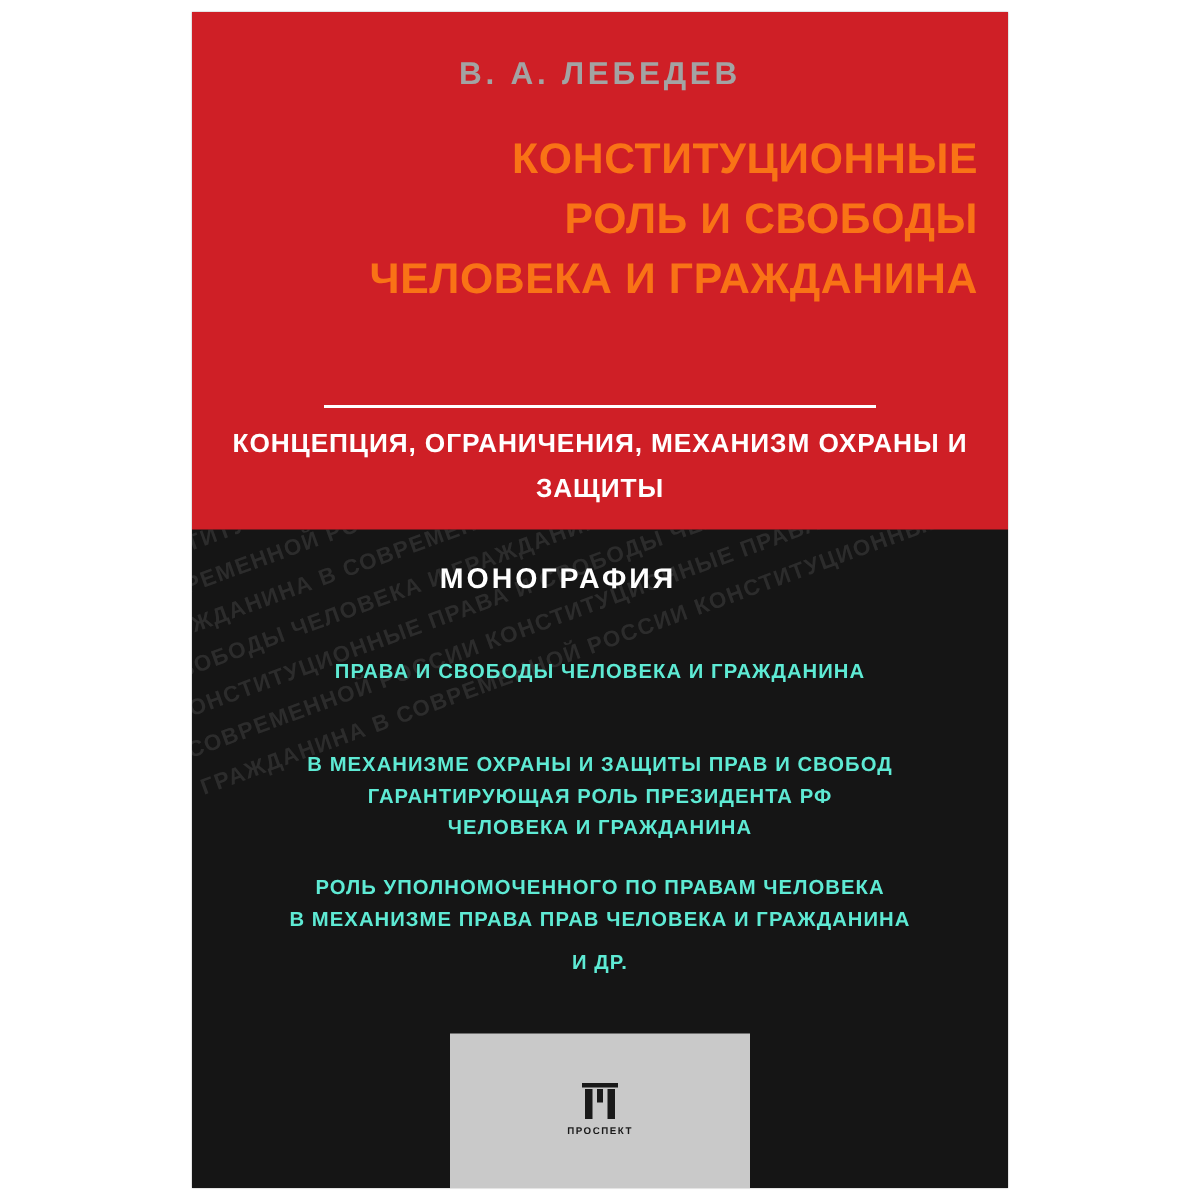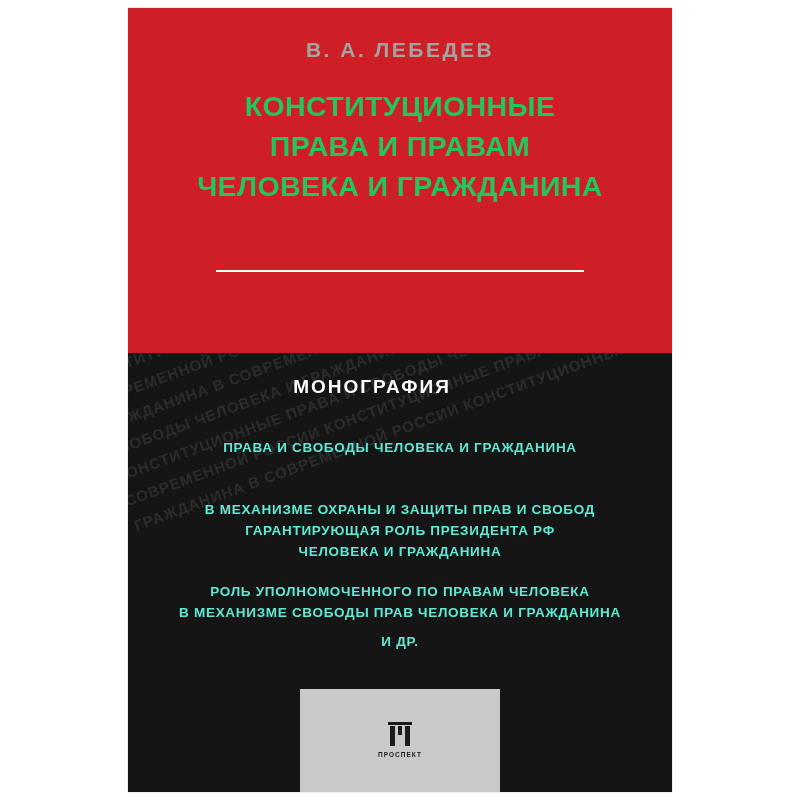--- a/index.html
+++ b/index.html
@@ -50,22 +50,22 @@
     font-size: 21px;
     font-weight: bold;
     letter-spacing: 2.5px;
     z-index: 4;
   }
   .title {
     position: absolute;
     left: 20px;
     top: 78px;
     width: 504px;
-    text-align: center;
-    color: #22c55e;
+    text-align: right;
+    color: #f97316;
     font-size: 28.5px;
     font-weight: bold;
     line-height: 40px;
     letter-spacing: 0.4px;
     z-index: 4;
   }
   .title .line { display: block; white-space: nowrap; }
   .rule {
     position: absolute;
     left: 88px;
@@ -198,37 +198,41 @@
         </div>
 
         <div class="block b2">
           <span class="line">В МЕХАНИЗМЕ ОХРАНЫ И ЗАЩИТЫ ПРАВ И СВОБОД</span>
           <span class="line">ГАРАНТИРУЮЩАЯ РОЛЬ ПРЕЗИДЕНТА РФ</span>
           <span class="line">ЧЕЛОВЕКА И ГРАЖДАНИНА</span>
         </div>
 
         <div class="block b3">
           <span class="line">РОЛЬ УПОЛНОМОЧЕННОГО ПО ПРАВАМ ЧЕЛОВЕКА</span>
-          <span class="line">В МЕХАНИЗМЕ СВОБОДЫ ПРАВ ЧЕЛОВЕКА И ГРАЖДАНИНА</span>
+          <span class="line">В МЕХАНИЗМЕ ПРАВА ПРАВ ЧЕЛОВЕКА И ГРАЖДАНИНА</span>
         </div>
 
         <div class="block b4">
           <span class="line">И ДР.</span>
         </div>
       </div>
     </div>
 
     <div class="red-band"></div>
     <div class="author">В. А. ЛЕБЕДЕВ</div>
     <div class="title">
       <span class="line">КОНСТИТУЦИОННЫЕ</span>
-      <span class="line">ПРАВА И ПРАВАМ</span>
+      <span class="line">РОЛЬ И СВОБОДЫ</span>
       <span class="line">ЧЕЛОВЕКА И ГРАЖДАНИНА</span>
     </div>
     <div class="rule"></div>
+    <div class="subtitle">
+      <span class="line">КОНЦЕПЦИЯ,  ОГРАНИЧЕНИЯ,  МЕХАНИЗМ</span>
+      <span class="line">ОХРАНЫ  И  ЗАЩИТЫ</span>
+    </div>
 
     <div class="grey-card">
       <div class="logo-wrap">
         <svg class="logo-mark" viewBox="0 0 26 26">
           <rect x="1" y="1" width="24" height="3" fill="#1a1a1a"></rect>
           <rect x="3" y="5" width="5" height="20" fill="#1a1a1a"></rect>
           <rect x="18" y="5" width="5" height="20" fill="#1a1a1a"></rect>
           <rect x="11" y="5" width="4" height="9" fill="#1a1a1a"></rect>
         </svg>
         <span class="logo-text">ПРОСПЕКТ</span>

